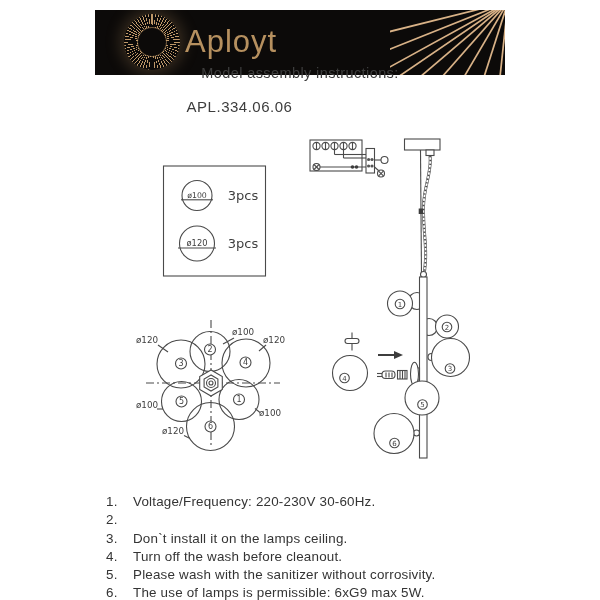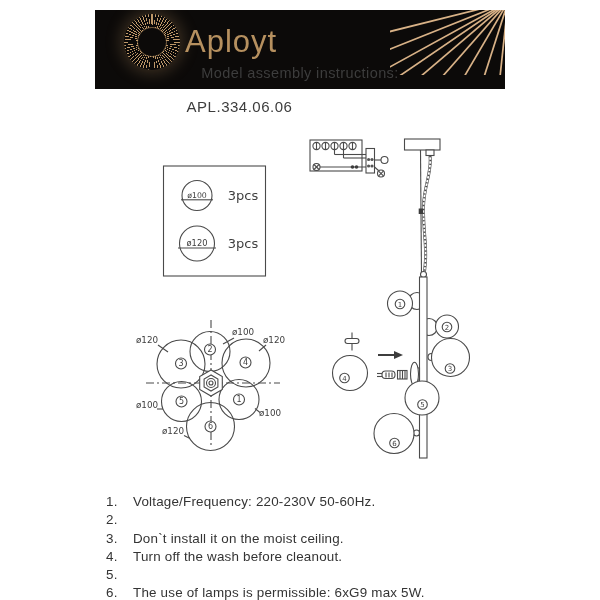--- a/index.html
+++ b/index.html
@@ -1,21 +1,21 @@
 <!DOCTYPE html>
 <html><head>
 <meta charset="utf-8">
 <style>
   html,body{margin:0;padding:0;}
   body{width:600px;height:600px;position:relative;background:#ffffff;
        font-family:"Liberation Sans","DejaVu Sans",sans-serif;overflow:hidden;}
   .abs{position:absolute;}
 
   
-  .banner{left:95px;top:10px;width:410px;height:79px;background:#0c0a09;overflow:hidden;}
+  .banner{left:95px;top:10px;width:410px;height:65px;background:#0c0a09;overflow:hidden;}
   .ray-ring{position:absolute;left:29px;top:4px;width:56px;height:56px;border-radius:50%;
     background:repeating-conic-gradient(rgba(201,160,110,.95) 0deg 1.7deg,rgba(12,10,9,0) 1.7deg 6.4deg);
     box-shadow:0 0 16px 3px rgba(190,150,100,.28);}
   .ray-core{position:absolute;left:43px;top:18px;width:28px;height:28px;border-radius:50%;
     background:#0c0a09;box-shadow:0 0 0 1px rgba(201,160,110,.55);}
   .brand{position:absolute;left:90px;top:14px;font-size:31px;letter-spacing:1px;
     color:#b6905f;font-weight:400;}
   .fan{position:absolute;right:0;top:0;}
 
   
@@ -253,33 +253,34 @@
     <text x="270" y="416" font-size="8.8" text-anchor="middle">ø100</text>
     <line x1="260" y1="412.5" x2="255" y2="408.5" class="stroke"></line>
     <text x="173" y="434" font-size="8.8" text-anchor="middle">ø120</text>
     <line x1="184" y1="435.5" x2="190" y2="438.5" class="stroke"></line>
   </g>
 </svg>
 
 <div class="abs inst-wrap">
   <div class="inst-row">
     <span class="inst-num">1.</span>
-    <span class="inst-text">Voltage/Frequency: 220-230V 50-60Hz.</span>
+    <span class="inst-text">Voltage/Frequency: 220-230V 30-60Hz.</span>
   </div>
   <div class="inst-row">
     <span class="inst-num">2.</span>
   </div>
   <div class="inst-row">
     <span class="inst-num">3.</span>
-    <span class="inst-text">Don`t install it on the moist ceiling.</span>
+    <span class="inst-text">Don`t install it on the lamps ceiling.</span>
   </div>
   <div class="inst-row">
     <span class="inst-num">4.</span>
     <span class="inst-text">Turn off the wash before cleanout.</span>
   </div>
   <div class="inst-row">
     <span class="inst-num">5.</span>
+    <span class="inst-text">Please wash with the sanitizer without corrosivity.</span>
   </div>
   <div class="inst-row">
     <span class="inst-num">6.</span>
     <span class="inst-text">The use of lamps is permissible: 6xG9 max 5W.</span>
   </div>
 </div>
 
 </body></html>

